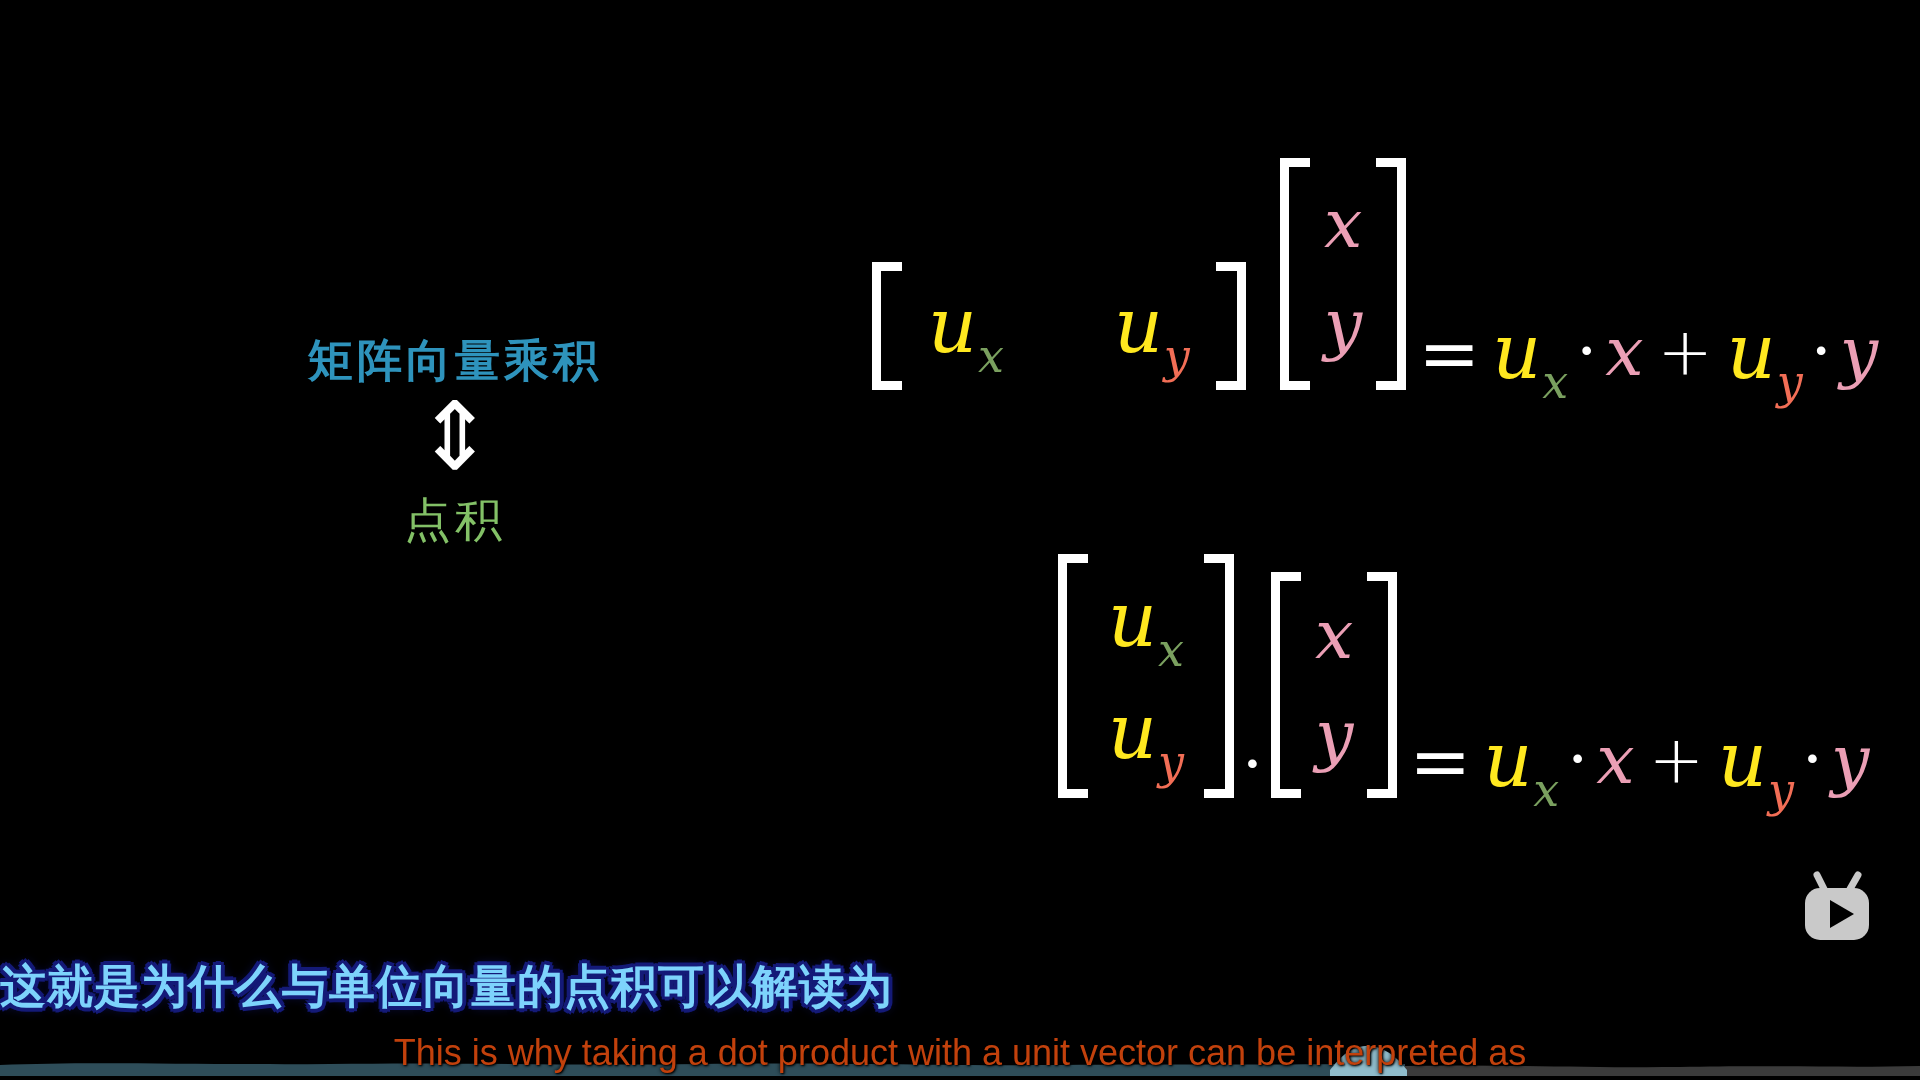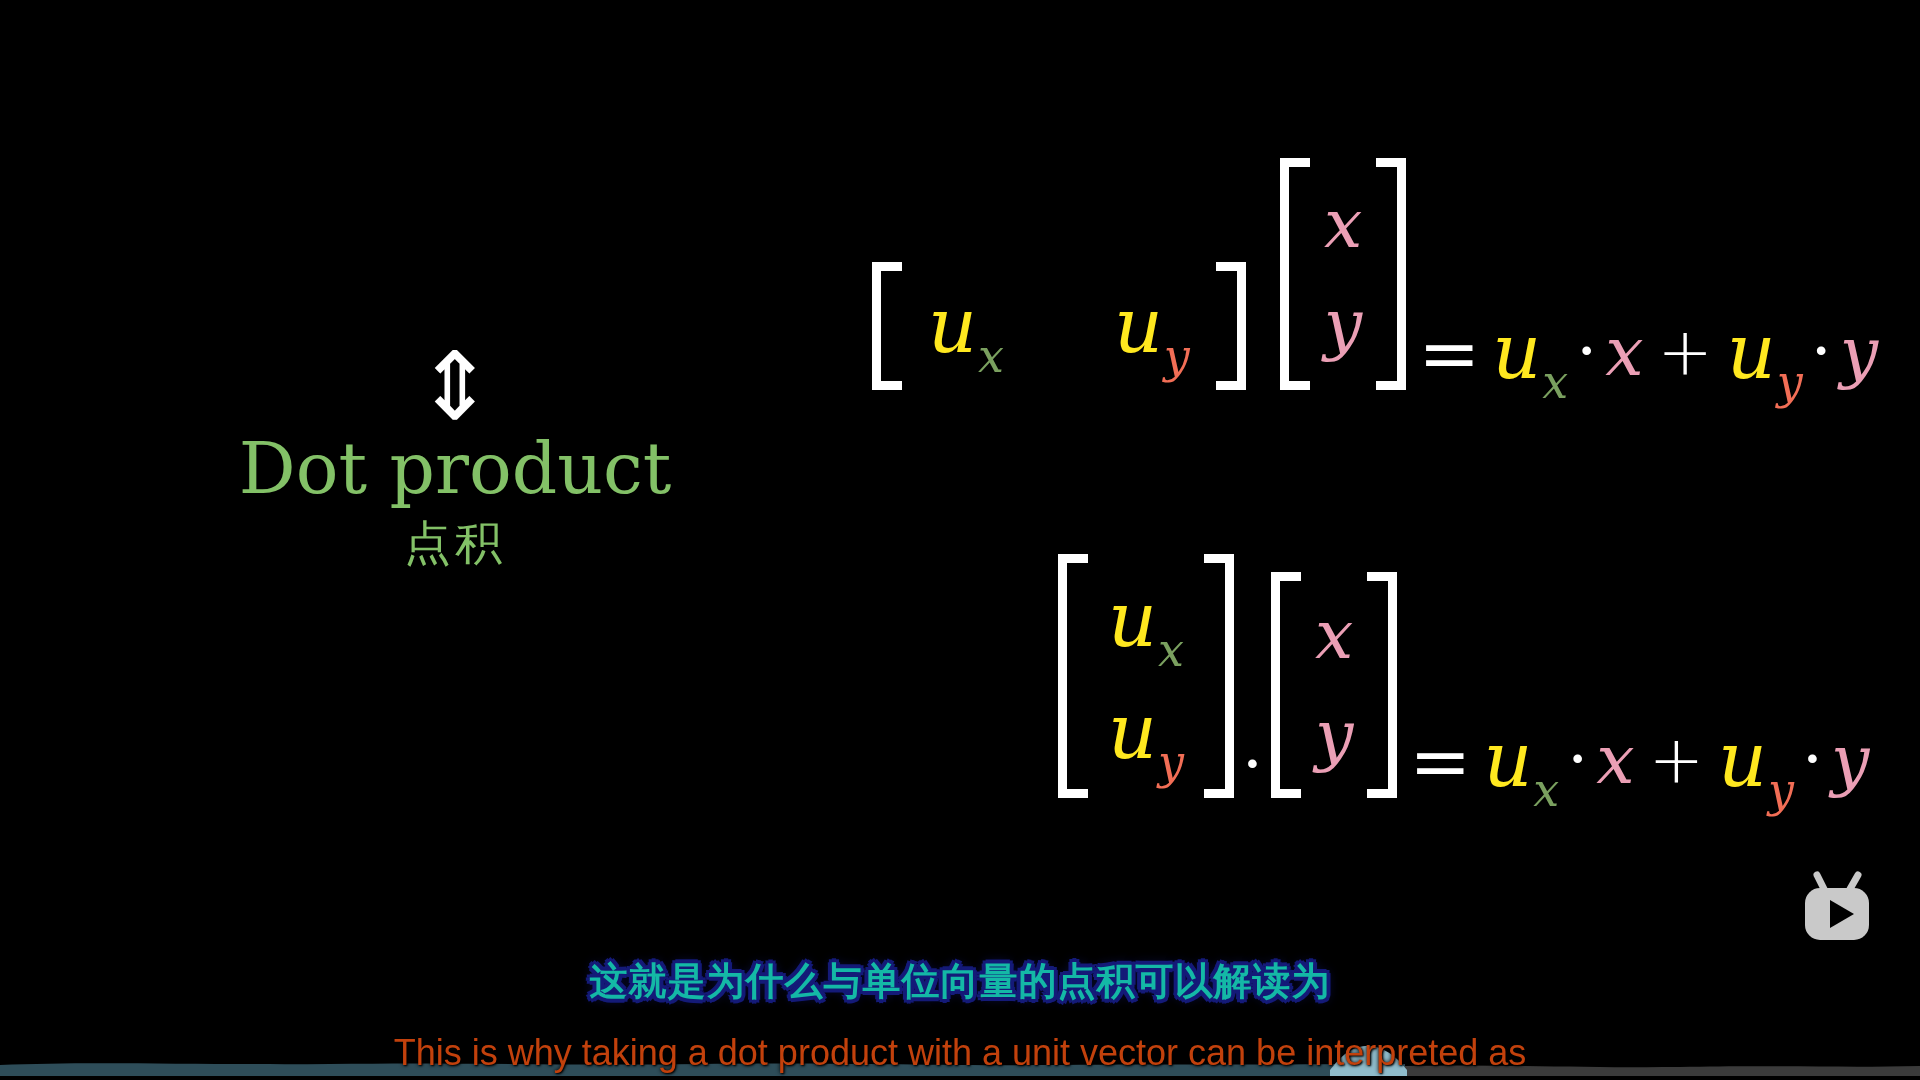--- a/index.html
+++ b/index.html
@@ -40,23 +40,23 @@
   .sy { color:var(--red); }
   .pv { font-size:68px; color:var(--pink); }
 
   .op-eq   { font-size:74px; color:#fff; margin:0 12px; line-height:1; }
   .op-cdot { font-size:66px; color:#fff; margin:0 8px; line-height:1; }
   .op-plus { font-size:66px; color:#fff; margin:0 14px; line-height:1; font-family:"DejaVu Sans", sans-serif; font-weight:200; }
   .rhs { display:flex; align-items:center; }
 
   
   .subtitle-cn {
-    position:absolute; left:0; right:0; top:956px; text-align:center;
+    position:absolute; left:0; right:0; top:956px; 
     font-family:"Liberation Sans", sans-serif; font-weight:700;
-    font-size:38px; color:#14b8a6; letter-spacing:1px;
+    font-size:46px; color:#7dd3fc; letter-spacing:1px;
     text-shadow:
       -4px 0 0 var(--subtitle_outline), 4px 0 0 var(--subtitle_outline),
       0 -4px 0 var(--subtitle_outline), 0 4px 0 var(--subtitle_outline),
       -3px -3px 0 var(--subtitle_outline), 3px 3px 0 var(--subtitle_outline),
       -3px 3px 0 var(--subtitle_outline), 3px -3px 0 var(--subtitle_outline),
       0 0 12px var(--subtitle_outline);
   }
   .subtitle-en {
     position:absolute; left:0; right:0; top:1032px; text-align:center;
     font-family:"Liberation Sans", sans-serif; font-size:36px; color:#c2410c;
@@ -98,22 +98,22 @@
       <span class="op-cdot">·</span>
       <span class="it pv">x</span>
       <span class="op-plus">+</span>
       <span class="it u"><span>u</span><span class="s sy">y</span></span>
       <span class="op-cdot">·</span>
       <span class="it pv">y</span>
     </div>
   </div>
 
   <div class="concept-block">
+    <div class="title-cn">矩阵向量乘积</div>
     <div class="equiv-arrow">⇕</div>
-    <div class="dot-en">Dot product</div>
     <div class="dot-cn">点积</div>
   </div>
 
   <div class="eq eq-bot">
     <div class="mgroup h244">
       <div class="br br-l h244"></div>
       <div class="colvec-content cc188" style="padding:0 20px;">
         <span class="it u"><span>u</span><span class="s sx">x</span></span>
         <span class="it u"><span>u</span><span class="s sy">y</span></span>
       </div>

